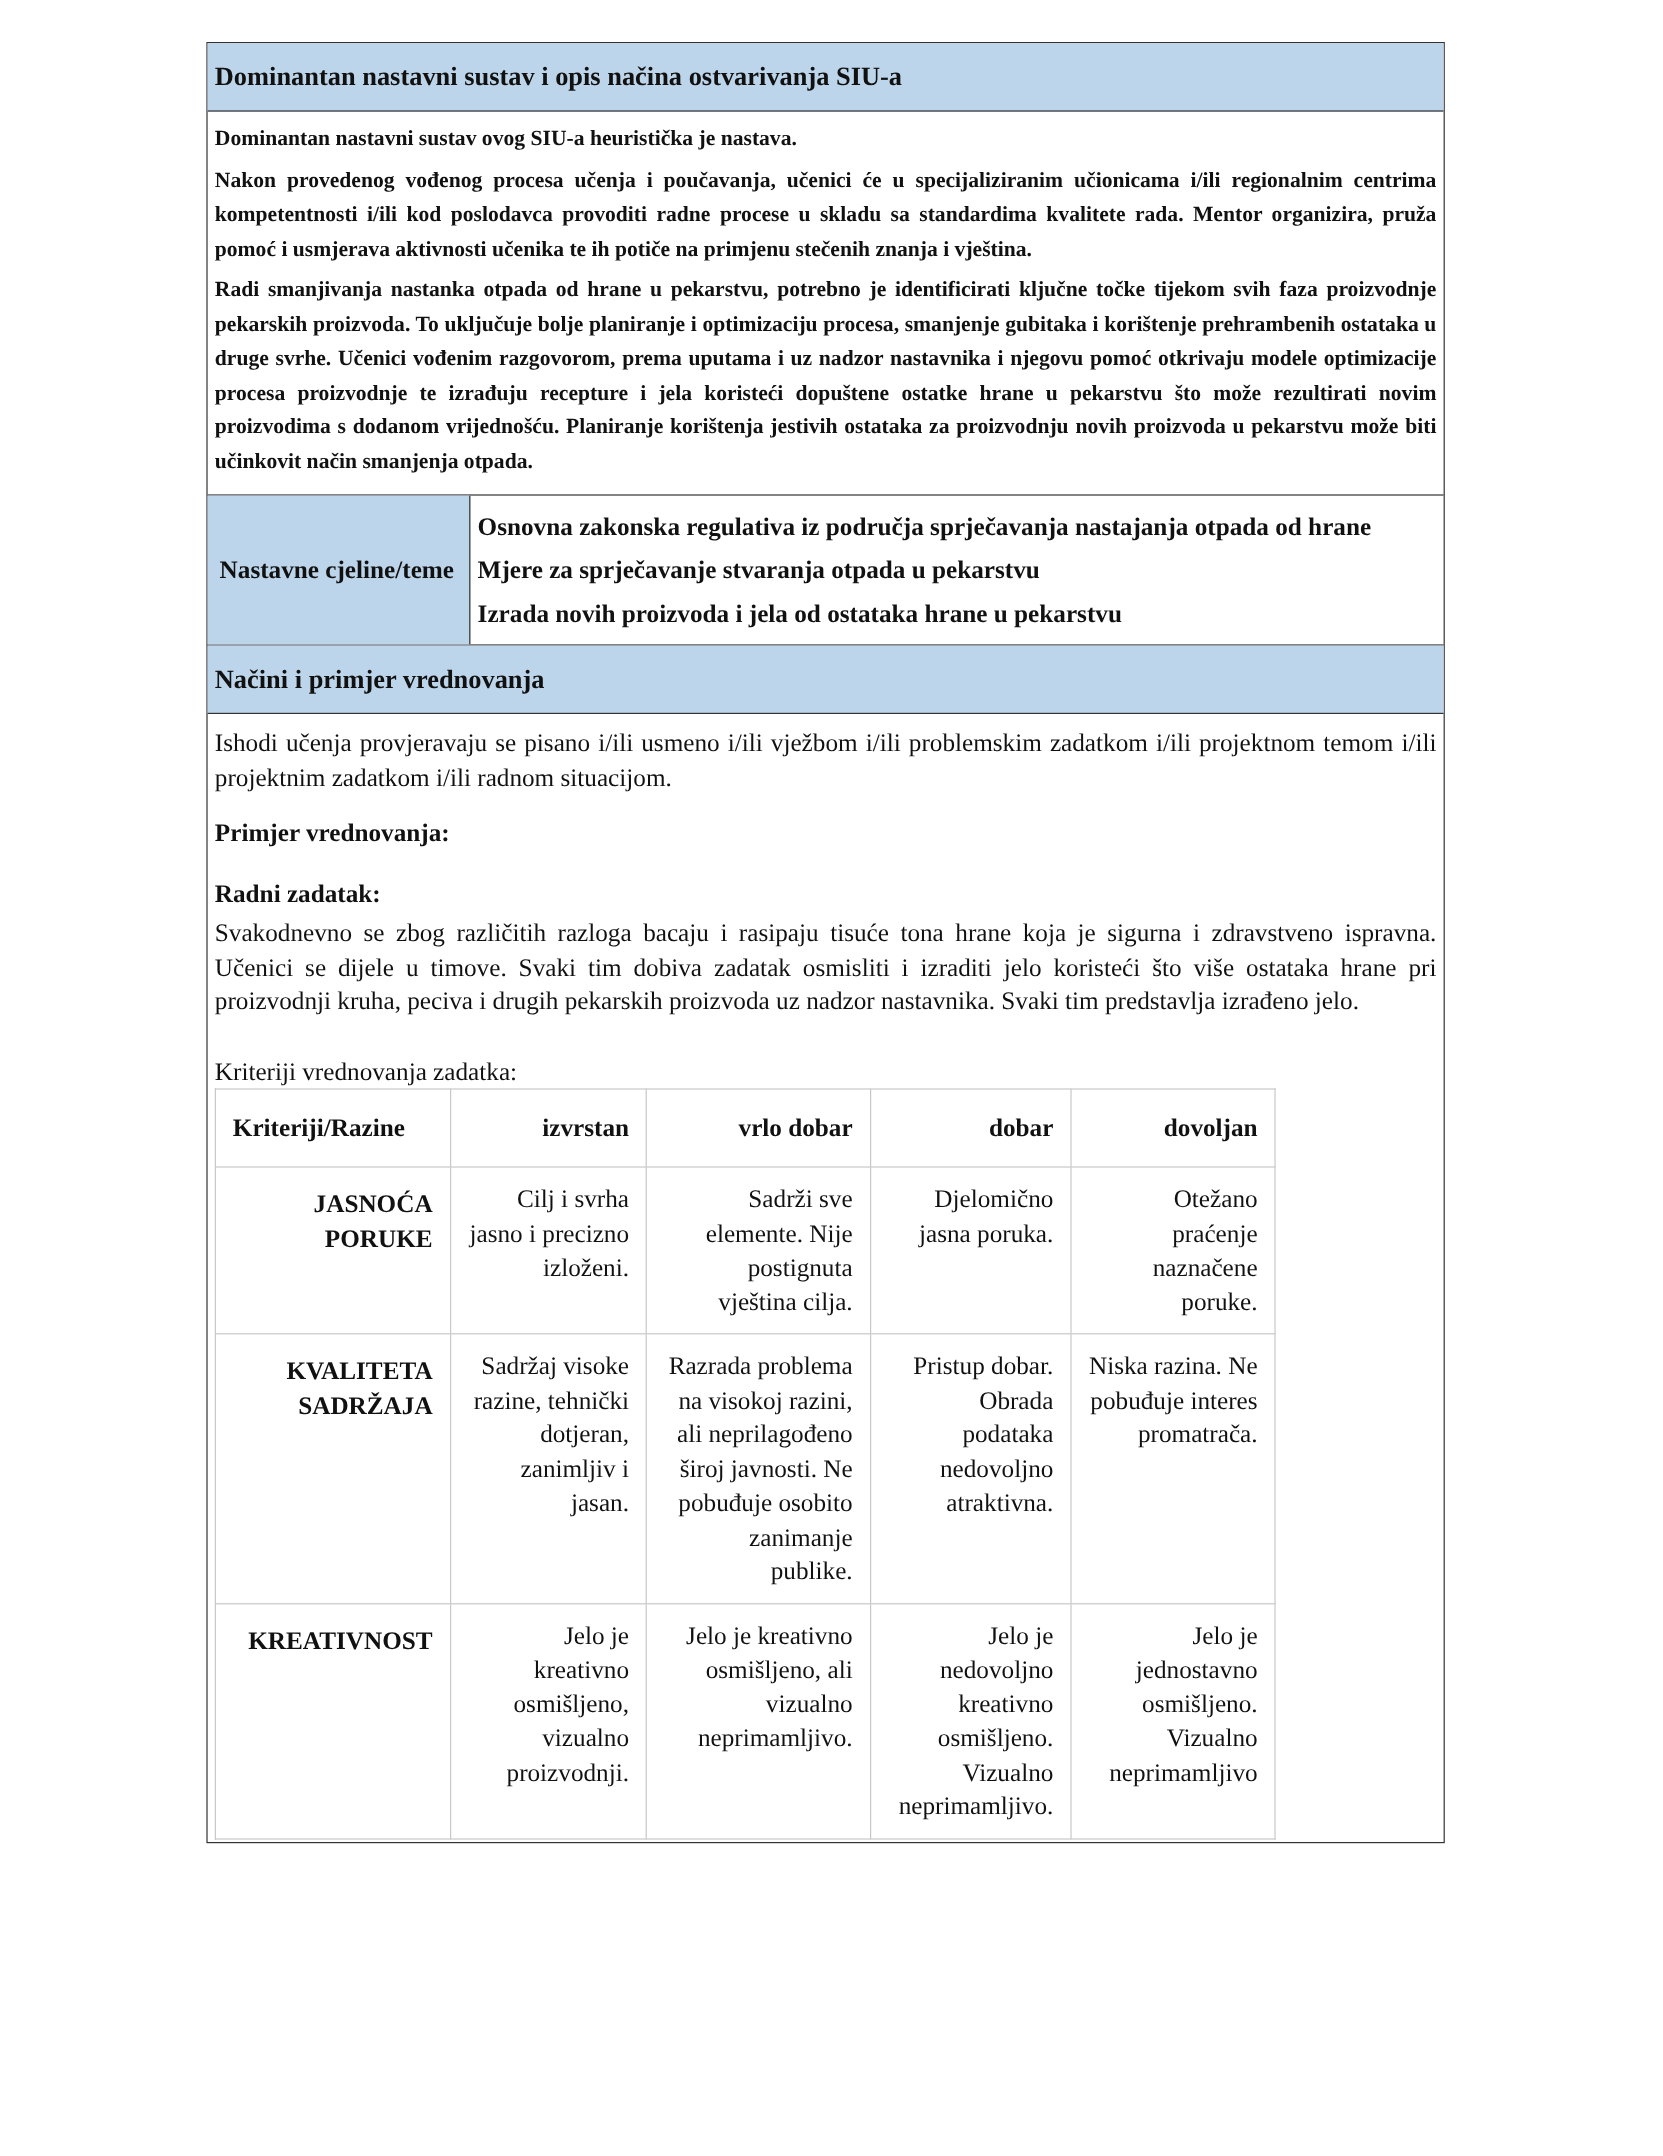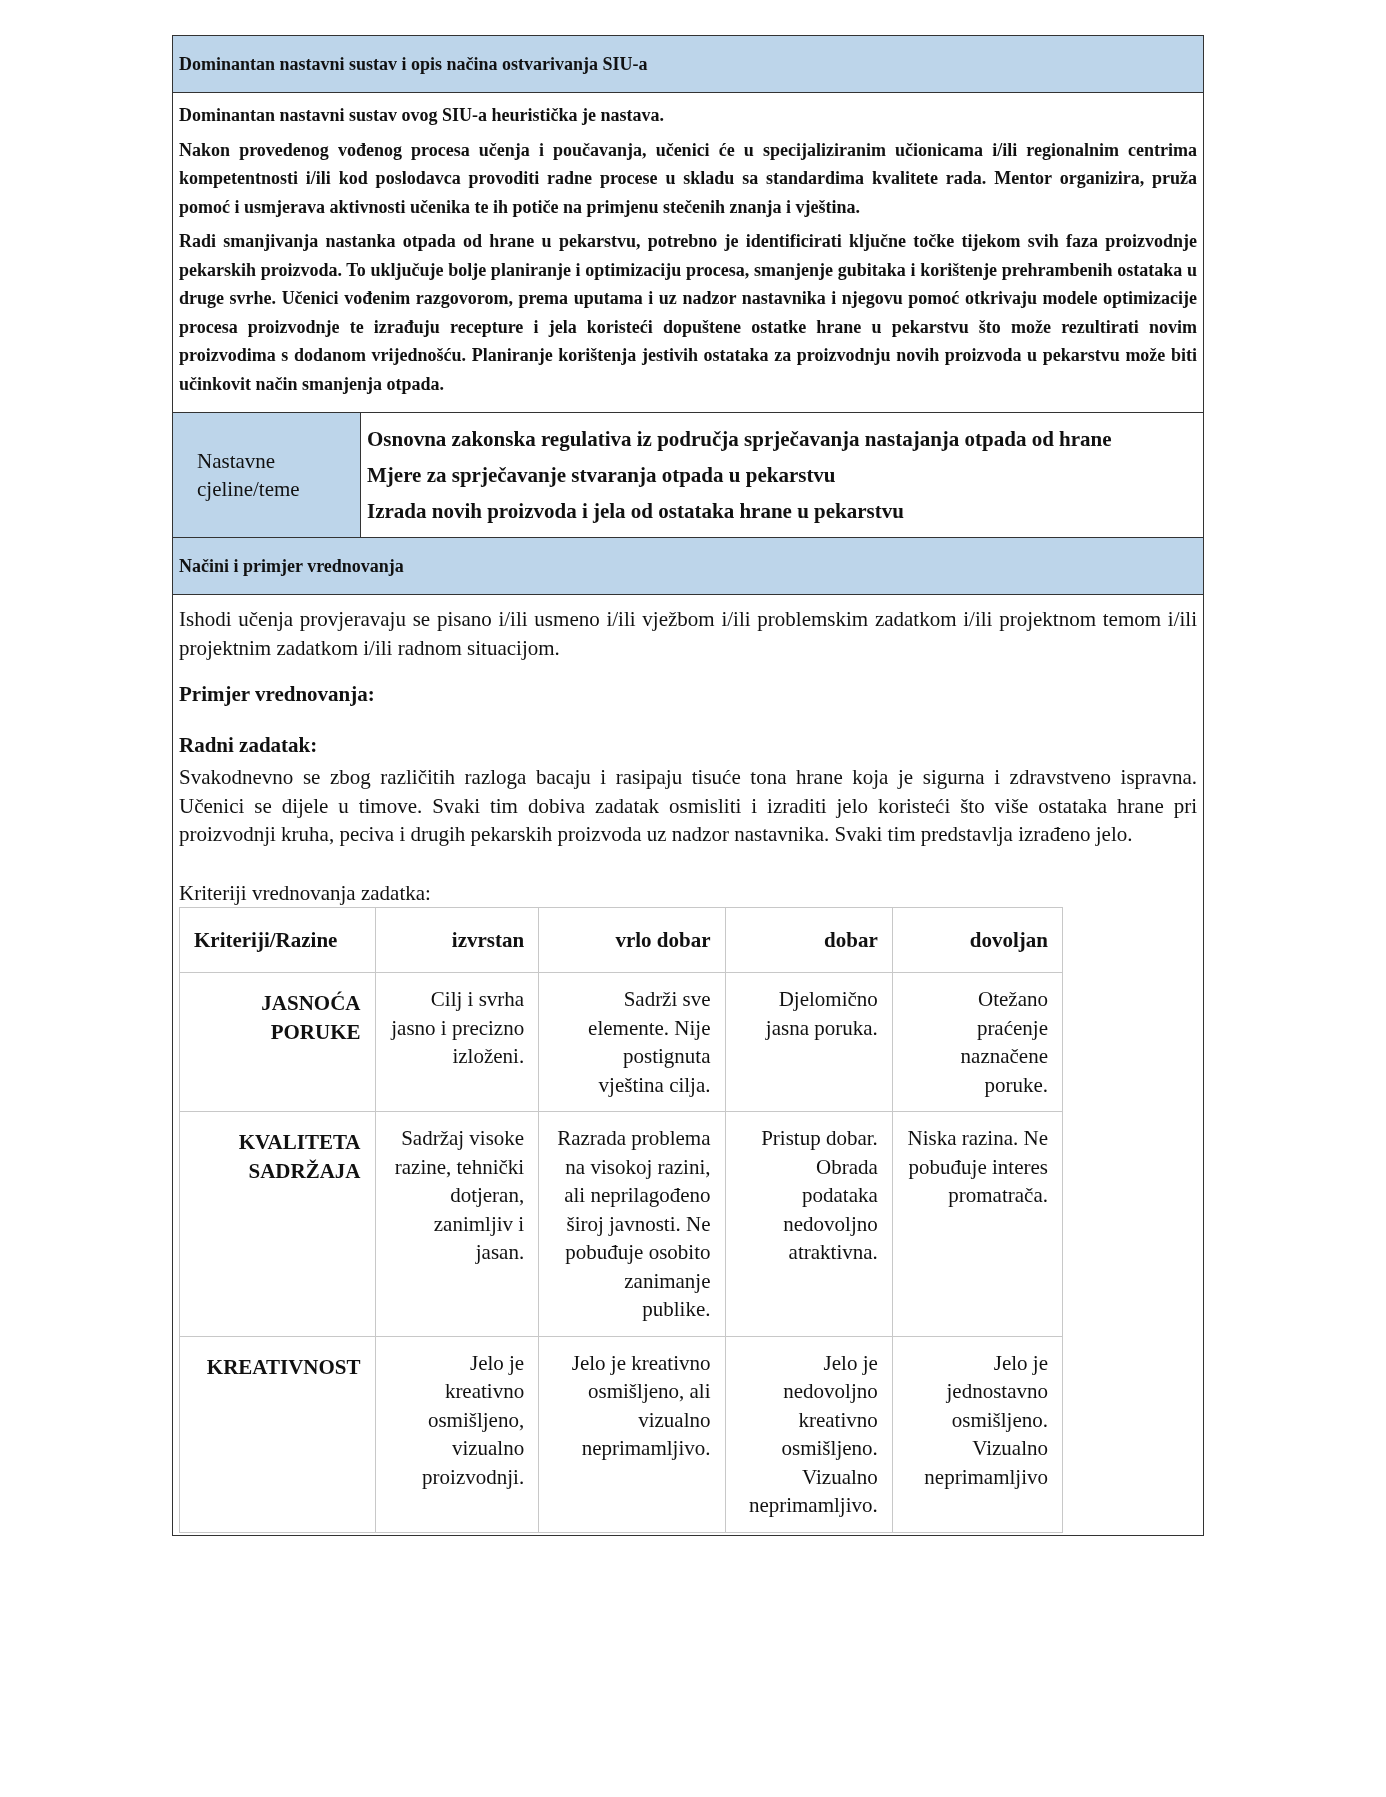--- a/index.html
+++ b/index.html
@@ -1,22 +1,22 @@
 <!DOCTYPE html>
 <html><head>
 <meta charset="utf-8">
 <style>
   html, body { margin: 0; padding: 0; background: #ffffff; }
   body { width: 1386px; height: 1797px; position: relative; font-family: "Liberation Serif", "DejaVu Serif", serif; color: #111; }
   .page { position: absolute; left: 172px; top: 35px; width: 1032px; border: 1.5px solid #333; box-sizing: border-box; }
-  .hdr { background: #bdd5ea; font-weight: bold; font-size: 18px; padding: 0 6px; height: 56px; display: flex; align-items: center; border-bottom: 1.5px solid #333; }
+  .hdr { background: #bdd5ea; font-weight: bold; font-size: 22px; padding: 0 6px; height: 56px; display: flex; align-items: center; border-bottom: 1.5px solid #333; }
   .body-block { padding: 8px 6px 8px 6px; font-size: 18px; line-height: 28.5px; font-weight: bold; }
   .body-block p { margin: 0 0 6px 0; text-align: justify; }
   .row-topics { display: flex; border-top: 1.5px solid #333; border-bottom: 1.5px solid #333; }
-  .topics-label { width: 188px; background: #bdd5ea; font-weight: normal; font-size: 21px; line-height: 28px; padding: 0 24px; display: flex; align-items: center; border-right: 1.5px solid #333; box-sizing: border-box; }
+  .topics-label { width: 219px; background: #bdd5ea; font-weight: bold; font-size: 21px; line-height: 28px; padding: 0 10px; display: flex; align-items: center; border-right: 1.5px solid #333; box-sizing: border-box; }
   .topics-list { flex: 1; padding: 8px 6px; font-size: 21px; line-height: 36px; font-weight: bold; }
   .eval { padding: 10px 6px 0 6px; font-size: 21px; line-height: 28.5px; }
   .eval p { margin: 0; text-align: justify; }
   .eval .bold-h { font-weight: bold; margin-top: 18px; margin-bottom: 10px; }
   .spacer { height: 30px; }
   .crit-caption { margin: 0 0 6px 0; }
   table.crit { border-collapse: collapse; width: 884px; margin: 0 0 2px 0; font-size: 21px; line-height: 28.5px; }
   table.crit th, table.crit td { border: 1.5px solid #c8c8c8; vertical-align: top; padding: 12px 14px; text-align: right; }
   table.crit th { font-weight: bold; text-align: right; height: 40px; vertical-align: middle; }
   table.crit th.first { text-align: left; }

